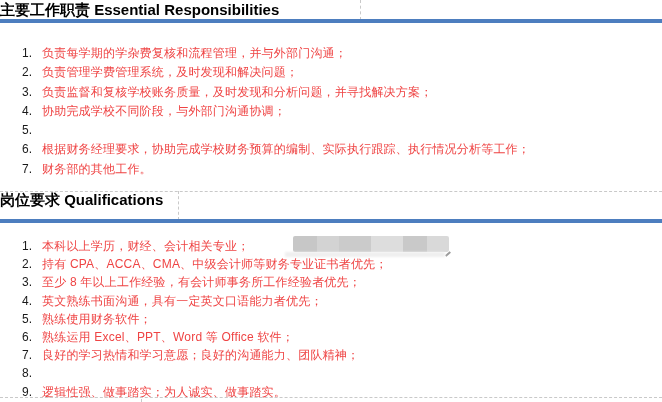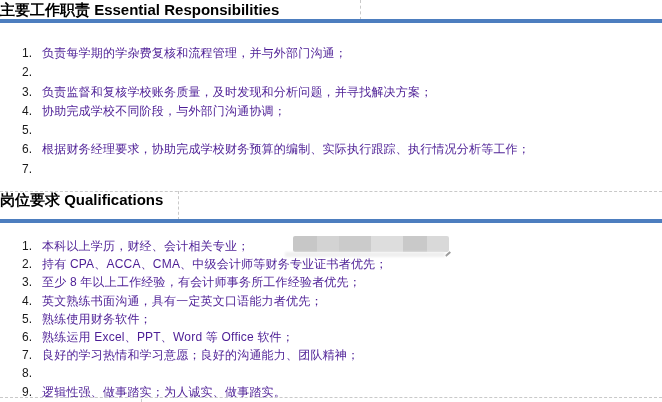--- a/index.html
+++ b/index.html
@@ -38,21 +38,21 @@
   .list { position:absolute; left:16px; font-size:12px; }
   .list-resp { top:44px; }
   .list-qual { top:237px; }
   .list-resp .li-row { height:19.3px; line-height:19.3px; }
   .list-qual .li-row { height:18.2px; line-height:18.2px; }
   .li-row { display:flex; white-space:nowrap; }
   .li-num {
     display:inline-block; width:16px; text-align:right; flex:0 0 16px;
     color:#1a1a1a;
   }
-  .li-text { margin-left:10px; color:#4c1d95; letter-spacing:0.2px; }
+  .li-text { margin-left:10px; color:#ef4444; letter-spacing:0.2px; }
   .redaction {
     position:absolute; left:293px; top:236px; width:156px; height:16px;
     border-radius:2px;
     background:repeating-linear-gradient(90deg,
       #c7c7c7 0 24px, #d3d3d3 24px 46px, #cbcbcb 46px 78px,
       #dddddd 78px 110px, #c9c9c9 110px 134px, #d9d9d9 134px 156px);
     filter:blur(0.7px);
   }
   .redaction::after {
     content:""; position:absolute; left:-8px; right:4px; bottom:-5px;
@@ -71,38 +71,40 @@
   <h1 class="heading heading-resp">主要工作职责 Essential Responsibilities</h1>
   <div class="vdash vdash-1"></div>
   <div class="blue-rule rule-1"></div>
   <div class="list list-resp">
       <div class="li-row">
         <span class="li-num">1.</span>
         <span class="li-text">负责每学期的学杂费复核和流程管理，并与外部门沟通；</span>
       </div>
       <div class="li-row">
         <span class="li-num">2.</span>
+        <span class="li-text">负责管理学费管理系统，及时发现和解决问题；</span>
       </div>
       <div class="li-row">
         <span class="li-num">3.</span>
         <span class="li-text">负责监督和复核学校账务质量，及时发现和分析问题，并寻找解决方案；</span>
       </div>
       <div class="li-row">
         <span class="li-num">4.</span>
         <span class="li-text">协助完成学校不同阶段，与外部门沟通协调；</span>
       </div>
       <div class="li-row">
         <span class="li-num">5.</span>
       </div>
       <div class="li-row">
         <span class="li-num">6.</span>
         <span class="li-text">根据财务经理要求，协助完成学校财务预算的编制、实际执行跟踪、执行情况分析等工作；</span>
       </div>
       <div class="li-row">
         <span class="li-num">7.</span>
+        <span class="li-text">财务部的其他工作。</span>
       </div>
     </div>
 
   <div class="hdash hdash-top"></div>
   <h1 class="heading heading-qual">岗位要求 Qualifications</h1>
   <div class="vdash vdash-2"></div>
   <div class="blue-rule rule-2"></div>
   <div class="list list-qual">
       <div class="li-row">
         <span class="li-num">1.</span>

